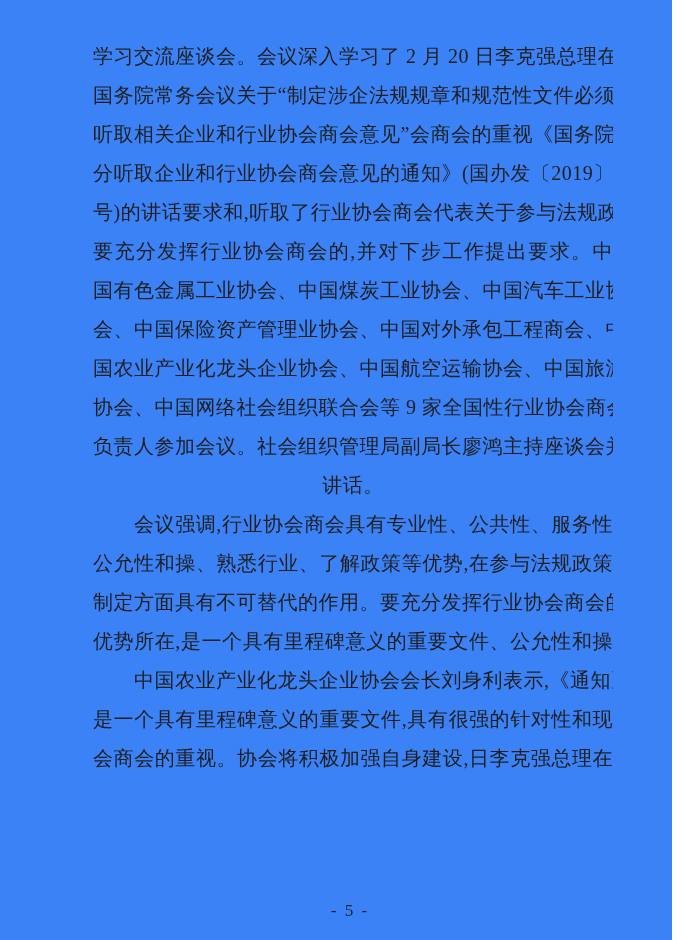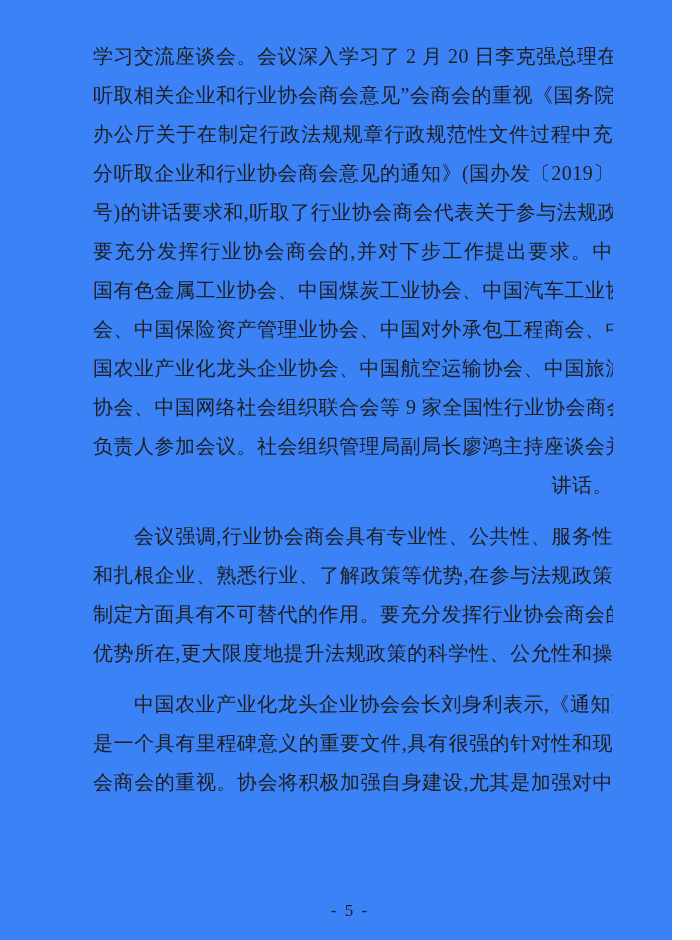--- a/index.html
+++ b/index.html
@@ -33,66 +33,65 @@
     letter-spacing: 0.5px;
     white-space: nowrap;
     overflow: hidden;
   }
   .fill {
     text-align: justify;
     text-align-last: justify;
   }
   .ind {
     text-indent: 41px;
-    margin-top: 12px;
   }
   .short {
-    text-align: right;
+    text-align: center;
   }
   .page-number {
     position: absolute;
     left: 0;
     top: 901px;
     width: 700px;
     text-align: center;
     font-size: 17px;
     letter-spacing: 2px;
     color: #17202a;
   }
 </style>
 </head>
 <body>
 
 <div class="page">
   <div class="text-block">
 
     <div class="para">
       <div class="ln fill">学习交流座谈会。会议深入学习了 2 月 20 日李克强总理在</div>
+      <div class="ln fill">国务院常务会议关于“制定涉企法规规章和规范性文件必须</div>
       <div class="ln fill">听取相关企业和行业协会商会意见”会商会的重视《国务院</div>
-      <div class="ln fill">办公厅关于在制定行政法规规章行政规范性文件过程中充</div>
       <div class="ln fill">分听取企业和行业协会商会意见的通知》(国办发〔2019〕9</div>
       <div class="ln fill">号)的讲话要求和,听取了行业协会商会代表关于参与法规政</div>
       <div class="ln fill">要充分发挥行业协会商会的,并对下步工作提出要求。中</div>
       <div class="ln fill">国有色金属工业协会、中国煤炭工业协会、中国汽车工业协</div>
       <div class="ln fill">会、中国保险资产管理业协会、中国对外承包工程商会、中</div>
       <div class="ln fill">国农业产业化龙头企业协会、中国航空运输协会、中国旅游</div>
       <div class="ln fill">协会、中国网络社会组织联合会等 9 家全国性行业协会商会</div>
       <div class="ln fill">负责人参加会议。社会组织管理局副局长廖鸿主持座谈会并</div>
       <div class="ln short">讲话。</div>
     </div>
 
     <div class="para">
       <div class="ln fill ind">会议强调,行业协会商会具有专业性、公共性、服务性</div>
-      <div class="ln fill">和扎根企业、熟悉行业、了解政策等优势,在参与法规政策</div>
+      <div class="ln fill">公允性和操、熟悉行业、了解政策等优势,在参与法规政策</div>
       <div class="ln fill">制定方面具有不可替代的作用。要充分发挥行业协会商会的</div>
-      <div class="ln fill">优势所在,更大限度地提升法规政策的科学性、公允性和操</div>
+      <div class="ln fill">优势所在,是一个具有里程碑意义的重要文件、公允性和操</div>
     </div>
 
     <div class="para">
       <div class="ln fill ind">中国农业产业化龙头企业协会会长刘身利表示,《通知》</div>
       <div class="ln fill">是一个具有里程碑意义的重要文件,具有很强的针对性和现</div>
-      <div class="ln fill">会商会的重视。协会将积极加强自身建设,尤其是加强对中</div>
+      <div class="ln fill">会商会的重视。协会将积极加强自身建设,日李克强总理在</div>
     </div>
 
   </div>
 
   <div class="page-number">- 5 -</div>
 </div>
 
 </body></html>

